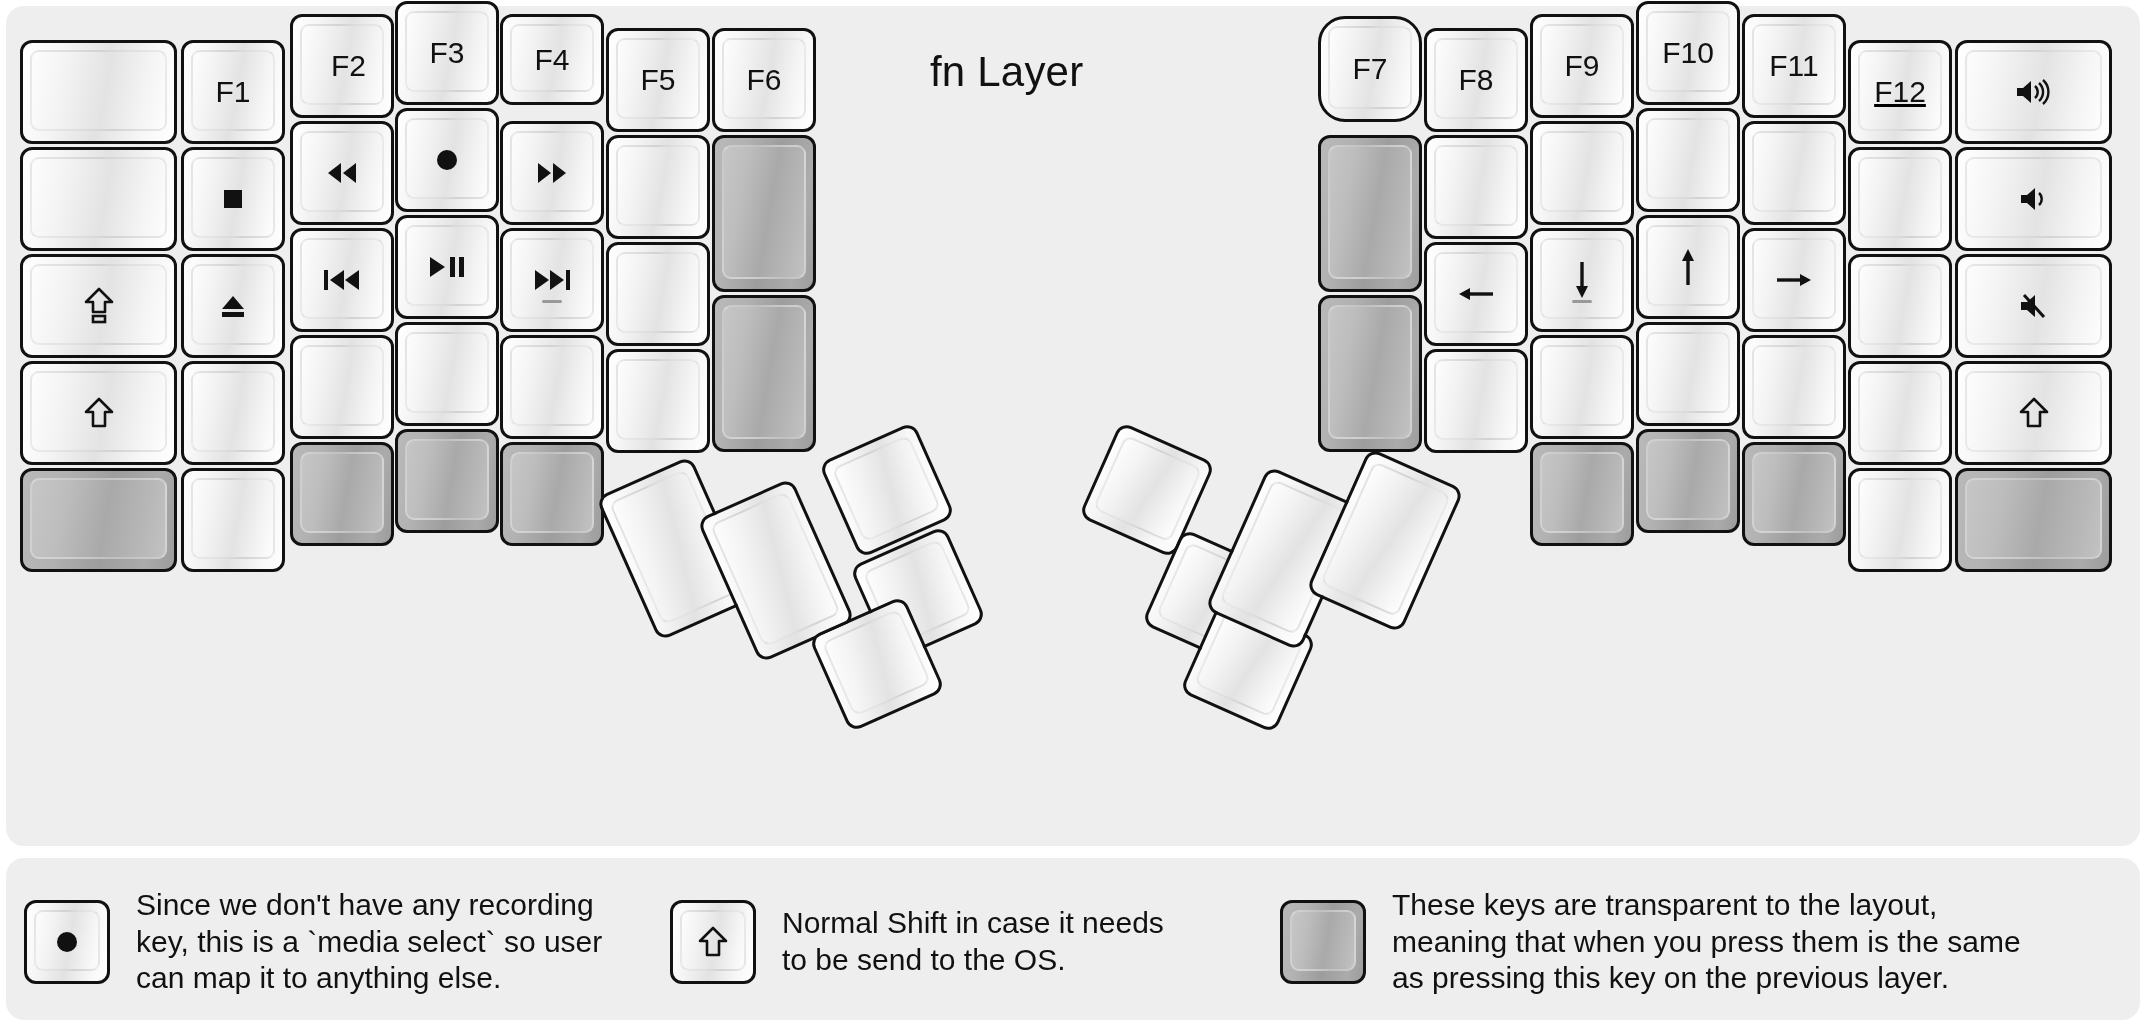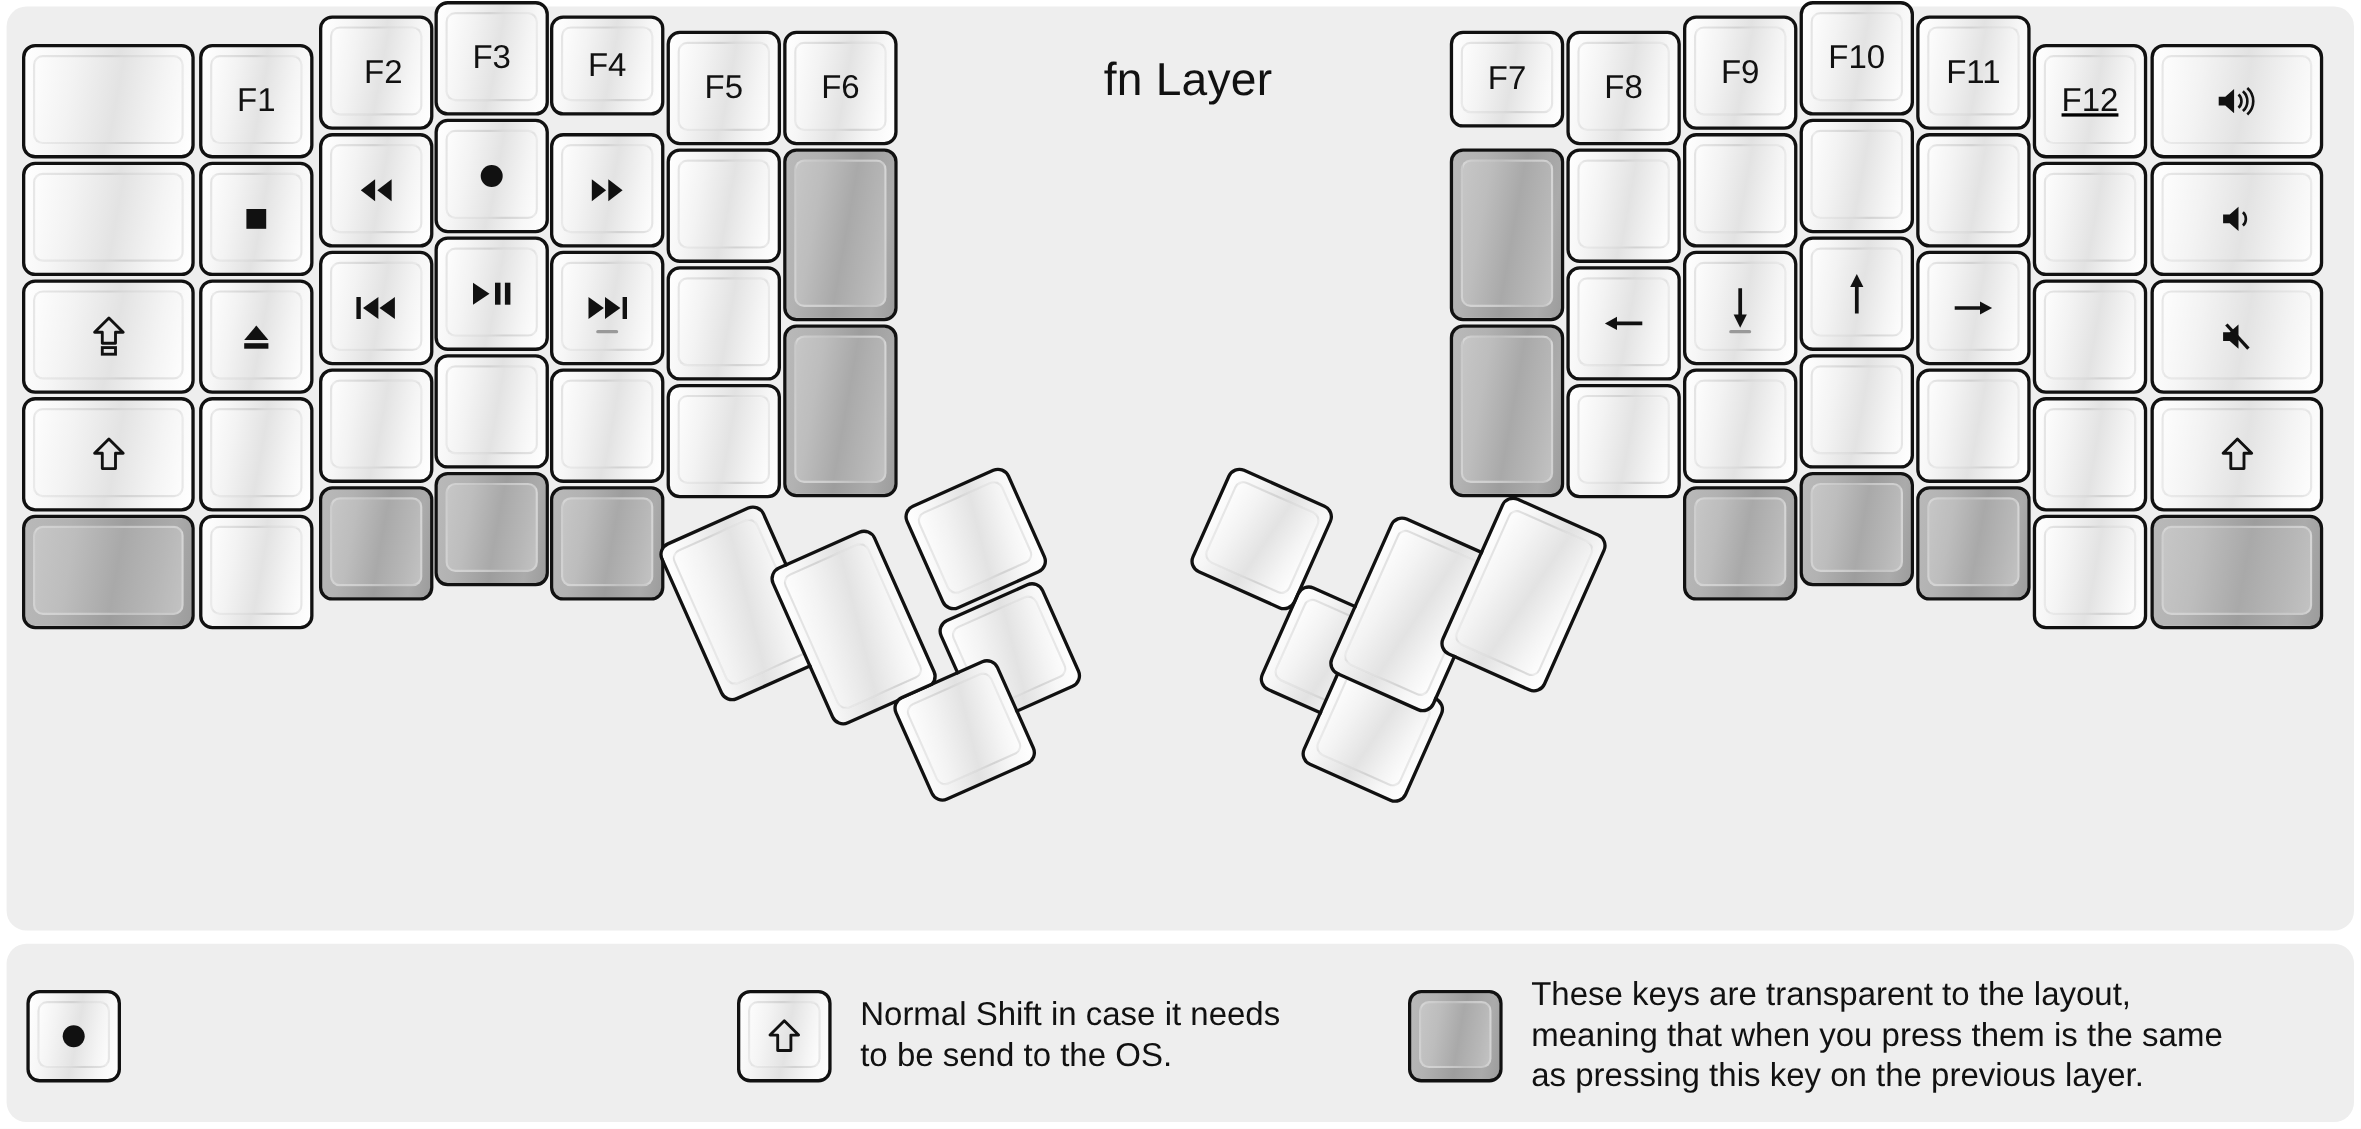--- a/index.html
+++ b/index.html
@@ -72,21 +72,21 @@
     background:#999999;
     border-radius:2px;
     z-index:3;
   }
 
   
   #page-title{
     position:absolute;
     left:930px; top:48px;
     width:300px;
-    text-align:center;
+    text-align:left;
     font-size:42px;
     color:#111111;
     letter-spacing:.2px;
   }
 
   
   .legend-item{ position:absolute; display:flex; align-items:center; }
   .legend-key{
     position:relative;
     box-sizing:border-box;
@@ -284,21 +284,21 @@
       <div class="key" style="left: 712px; top: 28px; width: 104px; height: 104px;">
         <div class="cap"></div>
         <div class="legendtxt">F6</div>
       </div>
       <div class="key trans" style="left: 712px; top: 135px; width: 104px; height: 157px;">
         <div class="cap"></div>
       </div>
       <div class="key trans" style="left: 712px; top: 295px; width: 104px; height: 157px;">
         <div class="cap"></div>
       </div>
-      <div class="key" style="left: 1318px; top: 28px; width: 104px; height: 88px;">
+      <div class="key" style="left: 1318px; top: 16px; width: 104px; height: 106px; border-radius: 27px;">
         <div class="cap"></div>
         <div class="legendtxt">F7</div>
       </div>
       <div class="key trans" style="left: 1318px; top: 135px; width: 104px; height: 157px;">
         <div class="cap"></div>
       </div>
       <div class="key trans" style="left: 1318px; top: 295px; width: 104px; height: 157px;">
         <div class="cap"></div>
       </div>
       <div class="key" style="left: 1424px; top: 28px; width: 104px; height: 104px;">
@@ -477,20 +477,23 @@
   <div id="legend">
       <div class="legend-item" style="left: 24px; top: 888px; height: 108px;">
         <div class="legend-key">
           <div class="cap"></div>
           <div class="legendtxt glyph">
             <svg width="30" height="30" viewBox="0 0 30 30">
               <circle cx="15" cy="15" r="10" fill="#111"></circle>
             </svg>
           </div>
         </div>
+        <div class="legend-desc">Since we don't have any recording
+key, this is a `media select` so user
+can map it to anything else.</div>
       </div>
       <div class="legend-item" style="left: 670px; top: 888px; height: 108px;">
         <div class="legend-key">
           <div class="cap"></div>
           <div class="legendtxt glyph">
             <svg width="30" height="34" viewBox="0 0 30 34">
               <polygon points="15,3 28,16 21,16 21,30 9,30 9,16 2,16" fill="none" stroke="#111" stroke-width="2.6" stroke-linejoin="round"></polygon>
             </svg>
           </div>
         </div>

